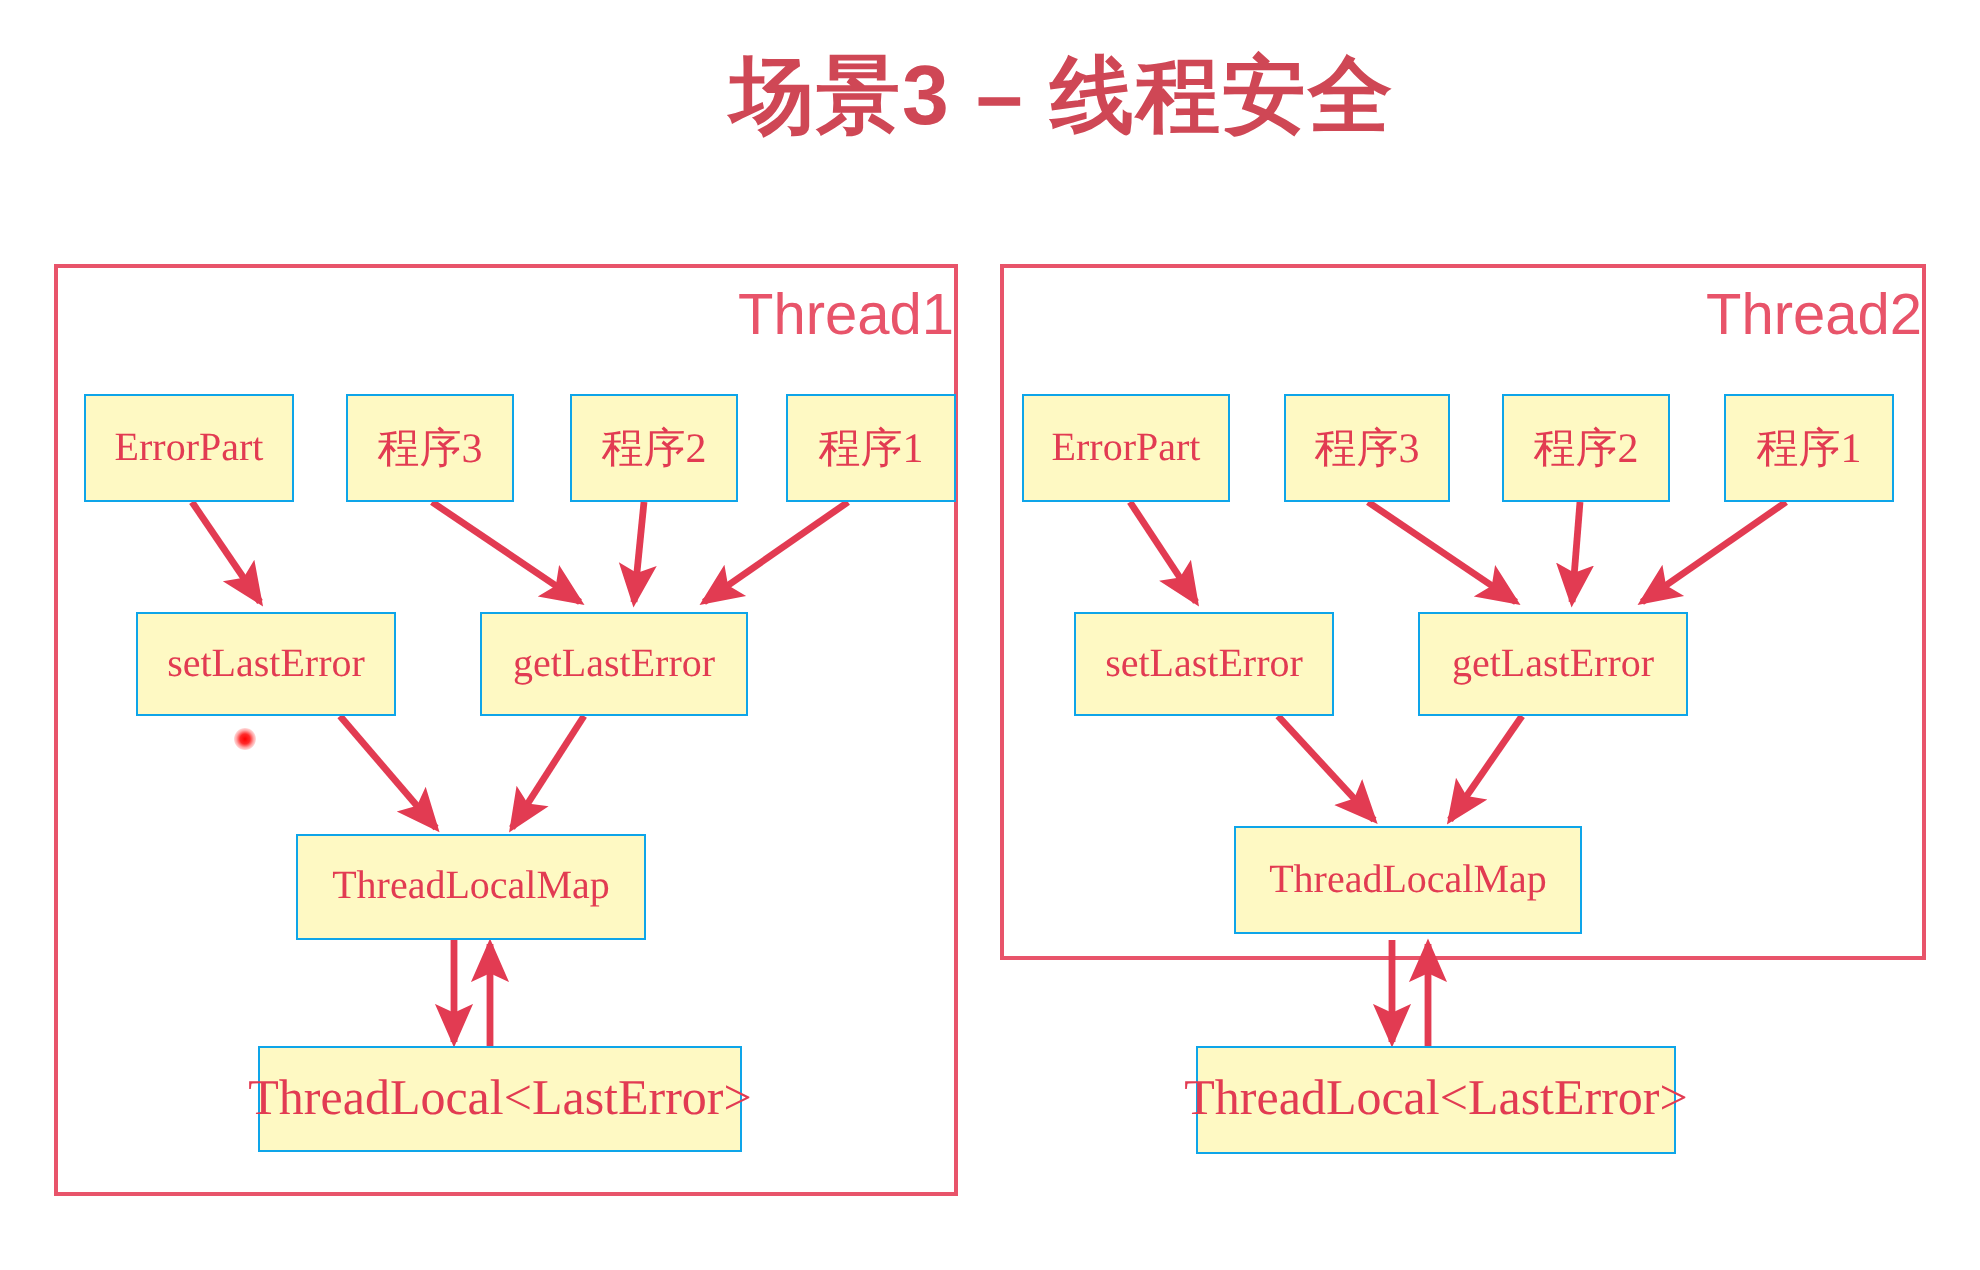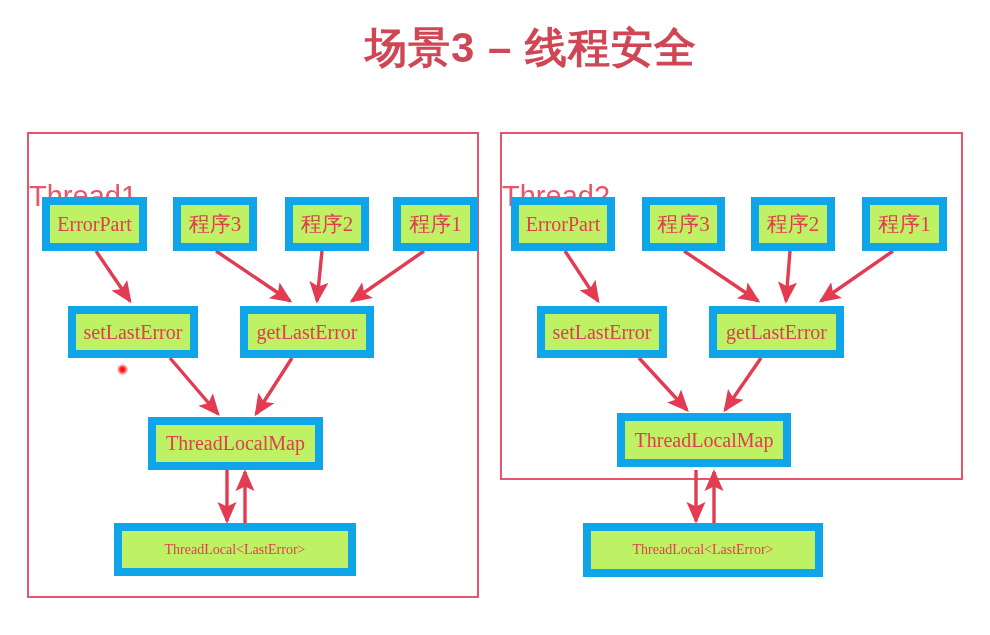--- a/index.html
+++ b/index.html
@@ -38,44 +38,43 @@
     background: #ffffff;
   }
   #panel-thread1 { left: 27px;  top: 132px; width: 452px; height: 466px; }
   #panel-thread2 { left: 500px; top: 132px; width: 463px; height: 348px; }
 
   .panel-title {
     position: absolute;
     top: 8px;
     left: 0;
     width: 100%;
-    text-align: left;
+    text-align: right;
     font-family: "Liberation Sans", sans-serif;
     font-size: 29px;
     color: #e8546a;
     letter-spacing: 0px;
-    margin-top: 38px;
   }
 
   .node {
     position: absolute;
     box-sizing: border-box;
-    border: 8px solid #0ea5e9;
-    background: #bef264;
+    border: 1px solid #0ea5e9;
+    background: #fef9c3;
     display: flex;
     align-items: center;
     justify-content: center;
     font-family: "Liberation Serif", serif;
     font-size: 20px;
     color: #e23b52;
     white-space: nowrap;
     z-index: 3;
   }
   .node.cjk { font-size: 21px; }
-  .node.small { font-size: 14px; }
+  .node.small { font-size: 25px; margin-left: 15px; }
 
   svg.edges {
     position: absolute;
     left: 0;
     top: 0;
     width: 990px;
     height: 635px;
     pointer-events: none;
     z-index: 2;
   }

